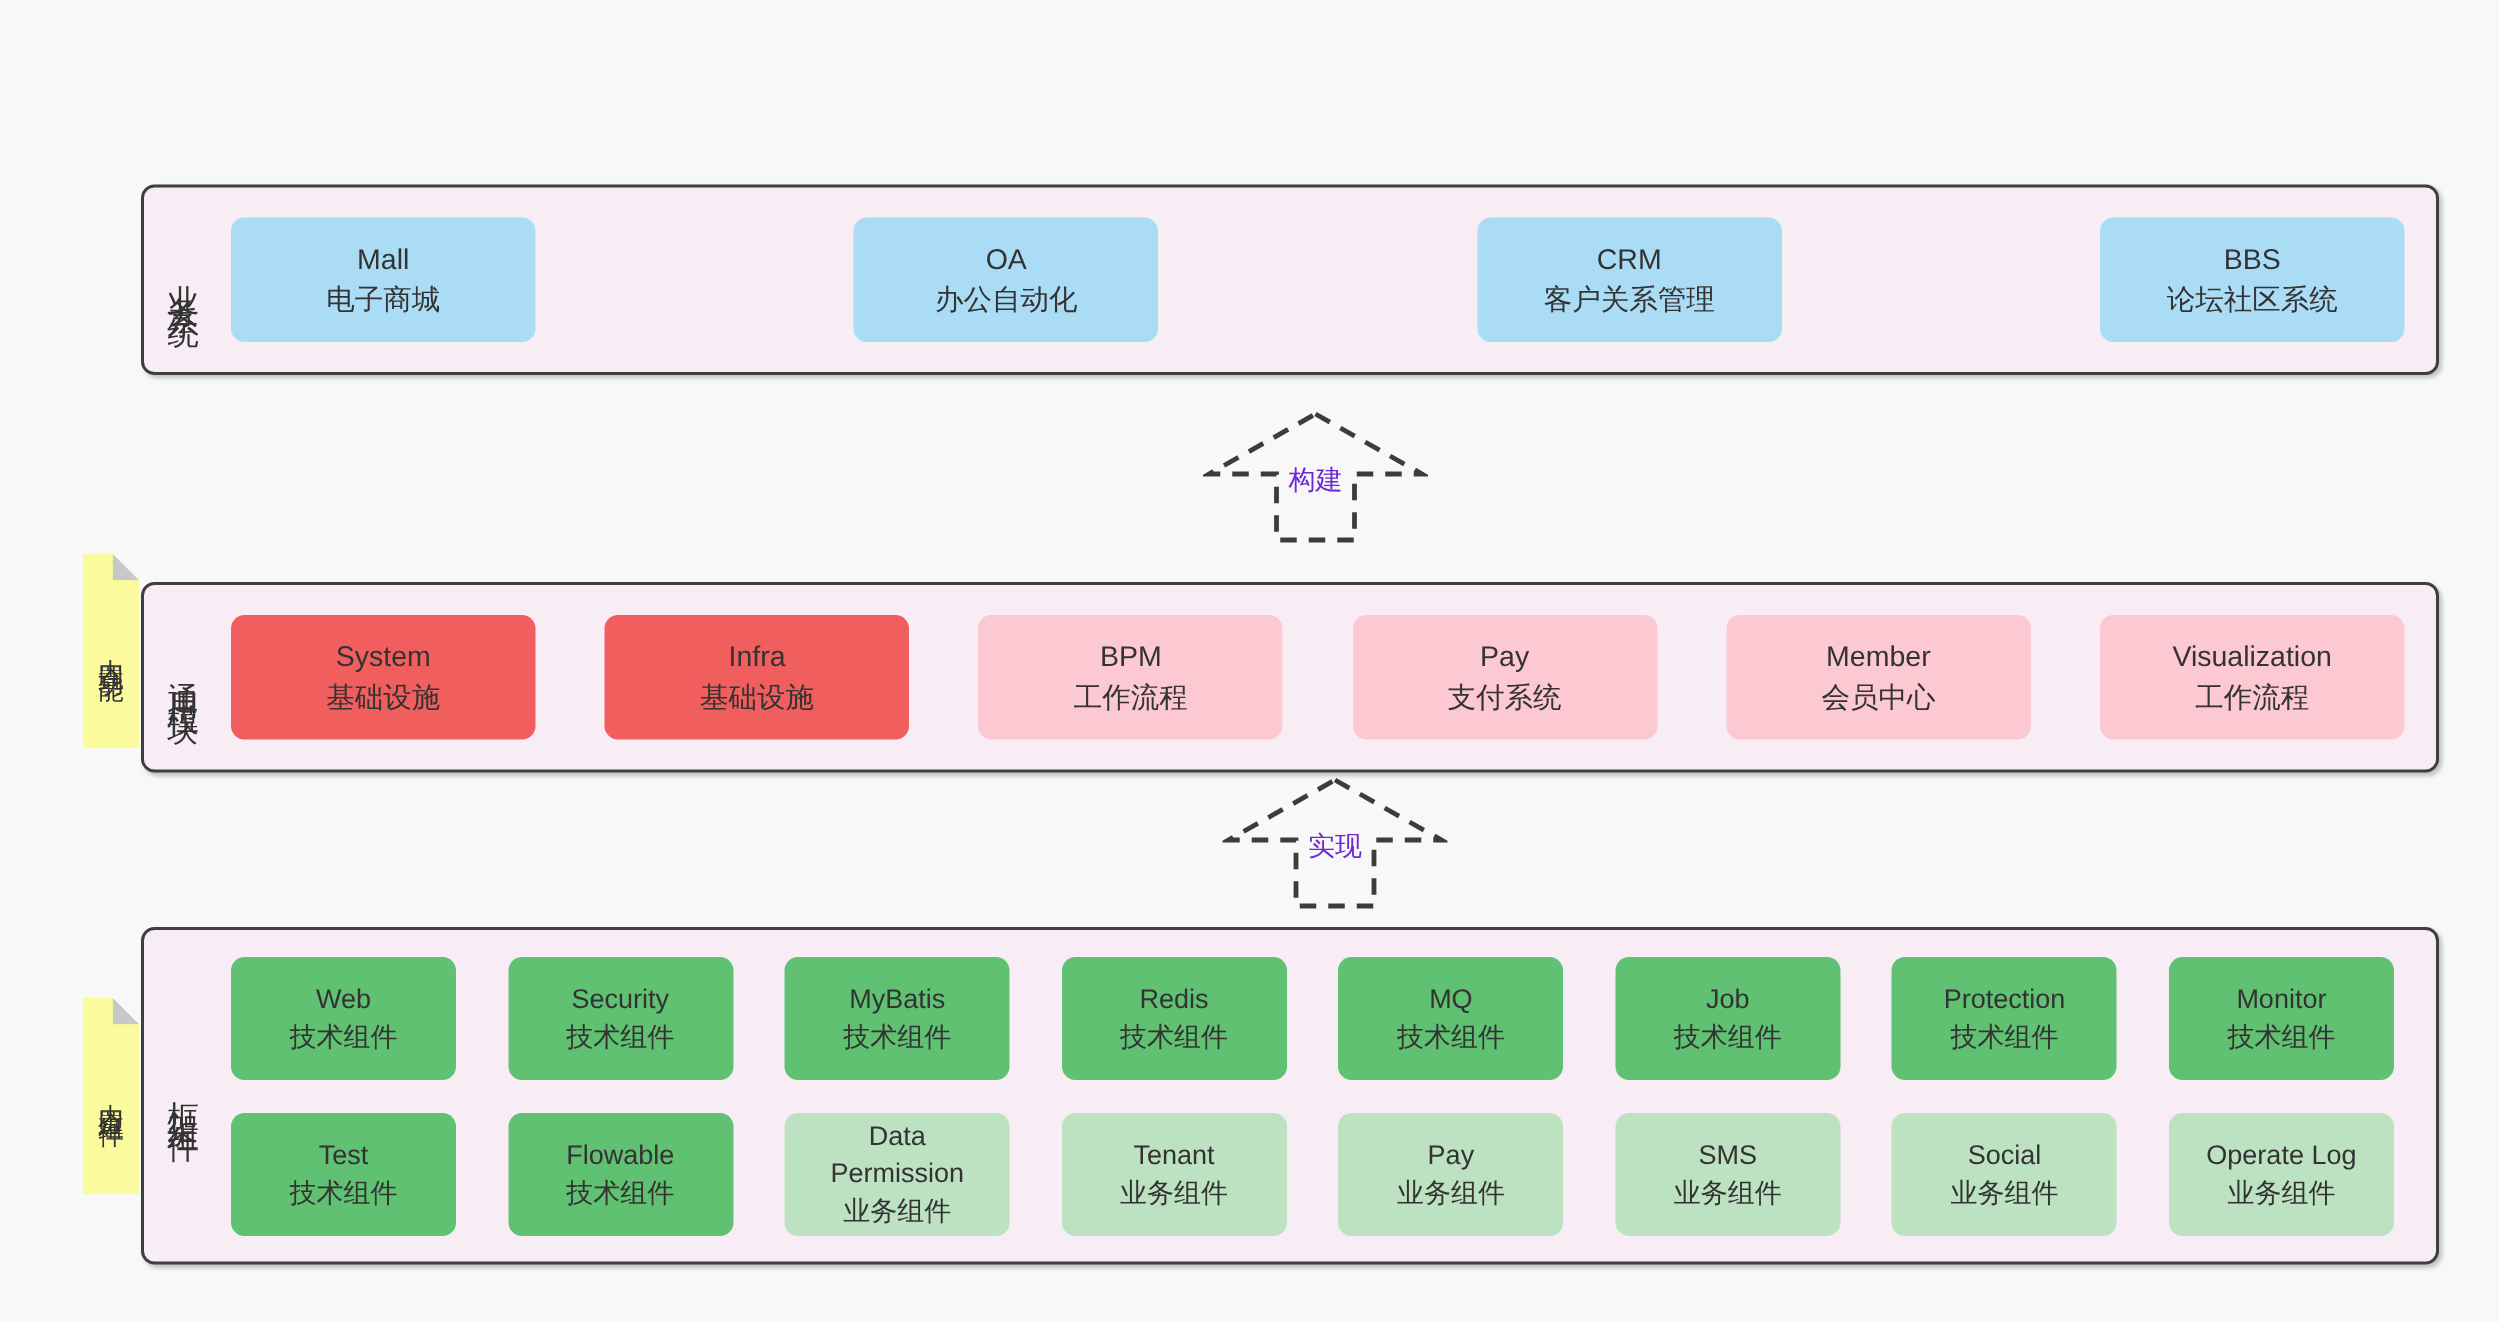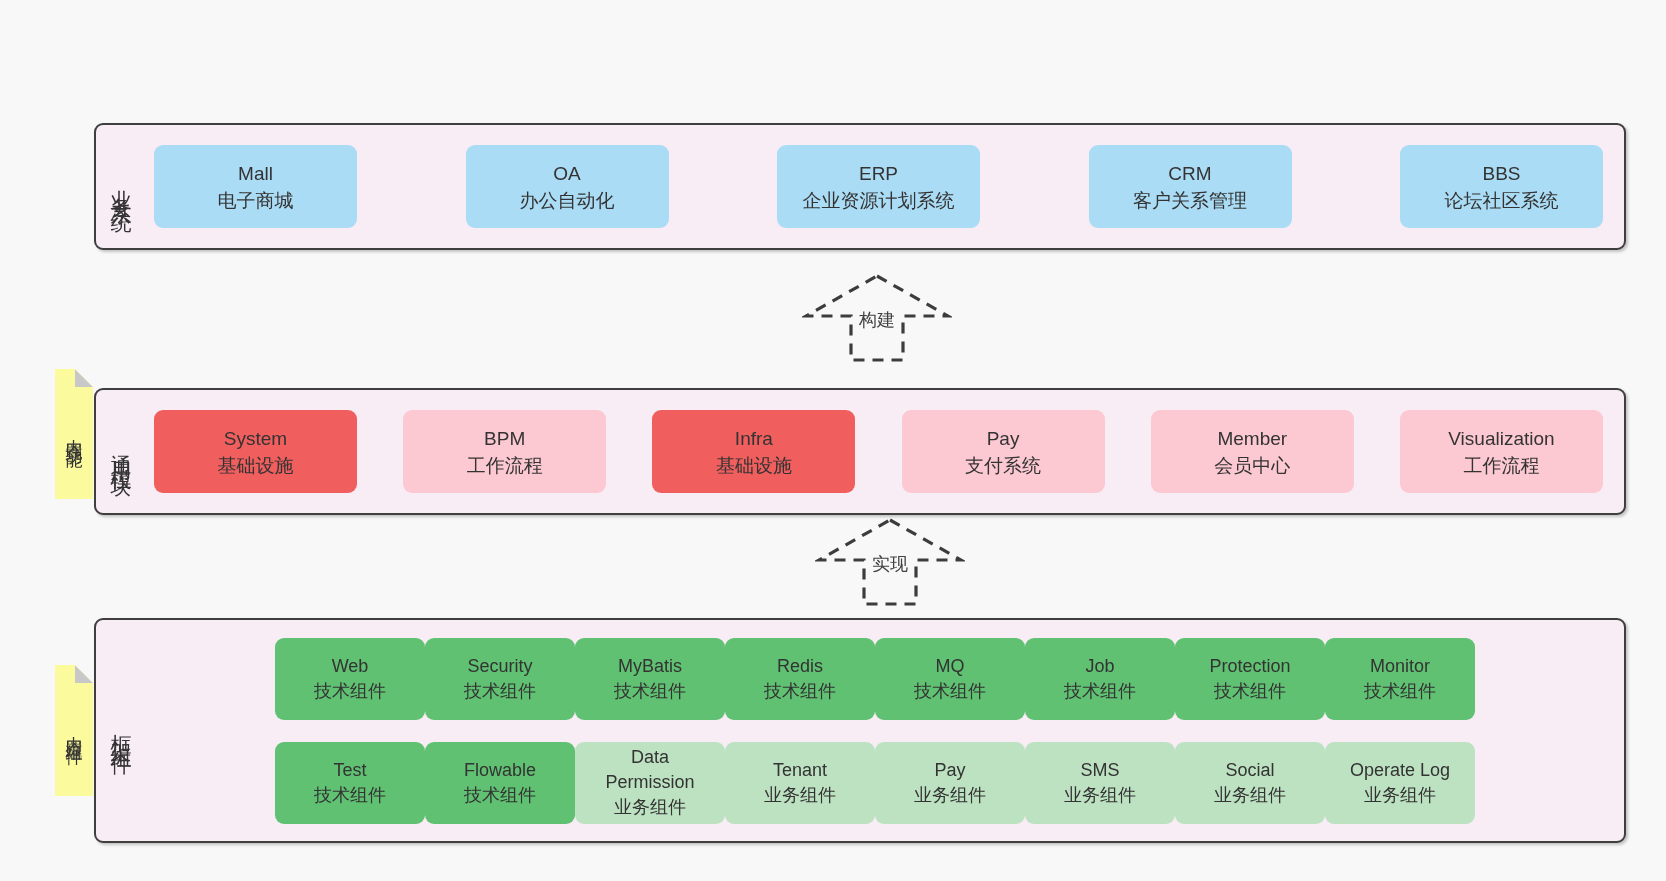--- a/index.html
+++ b/index.html
@@ -26,21 +26,20 @@
   }
   .single-row {
     height:100%; display:flex; align-items:center;
     padding:0 21px 0 58px;
   }
   .single-row .row { flex:1; display:flex; justify-content:space-between; }
   .two-rows {
     box-sizing:border-box; height:100%;
     display:flex; flex-direction:column; justify-content:center; gap:22px;
     padding:0 28px 0 58px;
-    align-items:center;
   }
   .two-rows .row { display:flex; justify-content:space-between; }
 
   .box {
     box-sizing:border-box;
     border-radius:9px; display:flex; flex-direction:column;
     align-items:center; justify-content:center; text-align:center;
     color:#333;
   }
   .box.big   { width:203px; height:83px; font-size:19px; line-height:27px; padding:0 8px; }
@@ -70,44 +69,40 @@
   }
 
   .arrow {
     position:absolute; width:150px; height:92px; z-index:1;
   }
   #arrow-build     { left:802px; top:272px; }
   #arrow-implement { left:815px; top:516px; }
   .arrow svg { display:block; }
   .arrow .alabel {
     position:absolute; left:50%; transform:translateX(-50%); top:36px;
-    background:#f8f8f8; padding:0 4px; font-size:18px; color:#404040;
+    background:#f8f8f8; padding:0 4px; font-size:18px; color:#6d28d9;
     white-space:nowrap;
   }
 </style>
 </head>
 <body>
 
 <div id="stage">
 
   <div class="layer" id="layer-business">
     <div class="vlabel">业务系统</div>
     <div class="single-row">
       <div class="row">
         <div class="box big blue">
           <div>Mall</div>
           <div>电子商城</div>
         </div>
         <div class="box big blue">
           <div>OA</div>
           <div>办公自动化</div>
-        </div>
-        <div class="box big blue">
-          <div>ERP</div>
-          <div>企业资源计划系统</div>
         </div>
         <div class="box big blue">
           <div>CRM</div>
           <div>客户关系管理</div>
         </div>
         <div class="box big blue">
           <div>BBS</div>
           <div>论坛社区系统</div>
         </div>
       </div>
@@ -127,27 +122,27 @@
   </div>
 
   <div class="layer" id="layer-modules">
     <div class="vlabel">通用模块</div>
     <div class="single-row">
       <div class="row">
         <div class="box big red">
           <div>System</div>
           <div>基础设施</div>
         </div>
-        <div class="box big pink">
-          <div>BPM</div>
-          <div>工作流程</div>
-        </div>
         <div class="box big red">
           <div>Infra</div>
           <div>基础设施</div>
+        </div>
+        <div class="box big pink">
+          <div>BPM</div>
+          <div>工作流程</div>
         </div>
         <div class="box big pink">
           <div>Pay</div>
           <div>支付系统</div>
         </div>
         <div class="box big pink">
           <div>Member</div>
           <div>会员中心</div>
         </div>
         <div class="box big pink">

